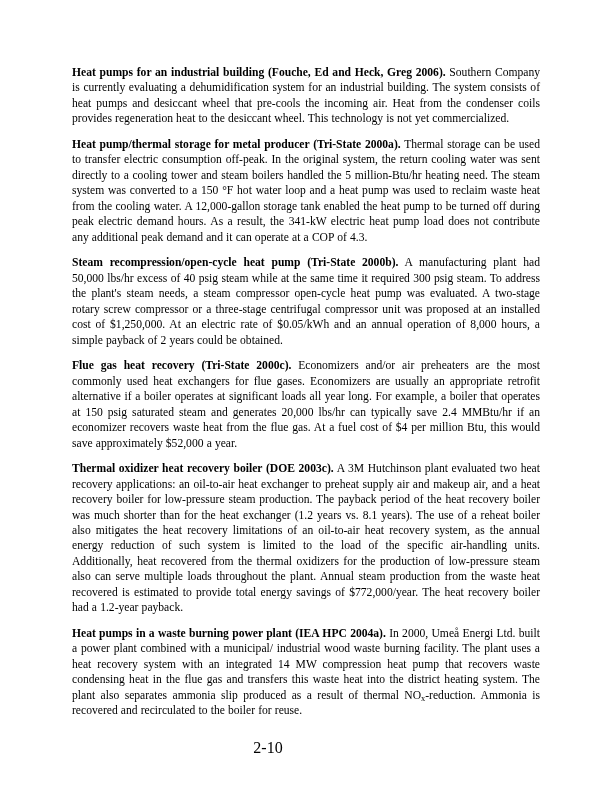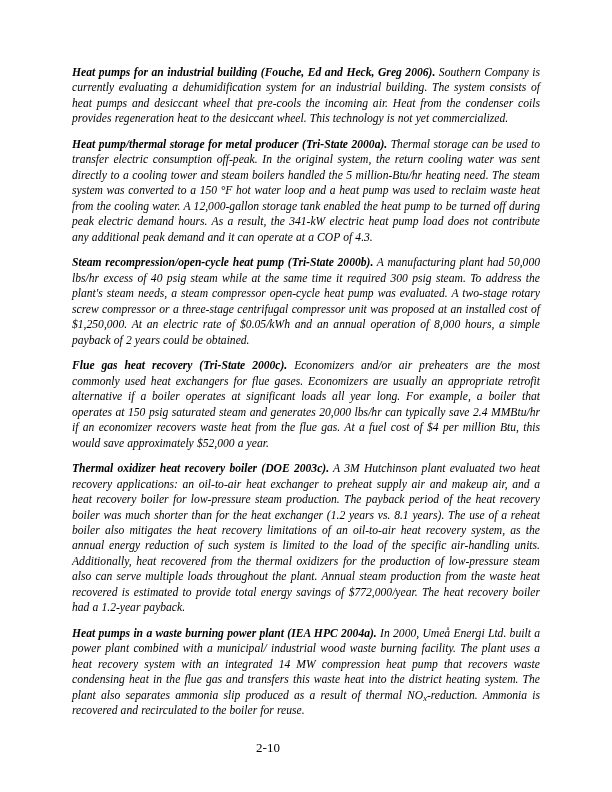--- a/index.html
+++ b/index.html
@@ -21,21 +21,20 @@
     top: 0;
     width: 612px;
     height: 792px;
     background: #ffffff;
   }
   #content {
     position: absolute;
     left: 72px;
     top: 65px;
     width: 468px;
-    font-style: italic;
   }
   .para {
     font-size: 11.6px;
     line-height: 15.45px;
     text-align: justify;
     text-justify: inter-word;
     margin: 0 0 10.2px 0;
     hyphens: none;
     word-spacing: 0.02em;
   }
@@ -64,21 +63,21 @@
     font-size: 8.6px;
     line-height: 12px;
     white-space: nowrap;
   }
   .footer-page {
     position: absolute;
     left: 0;
     top: 0;
     width: 468px;
     text-align: center;
-    font-size: 13px;
+    font-size: 16px;
     line-height: 12px;
     transform: translateX(-38px);
   }
 </style>
 </head>
 <body>
 
 <div id="page">
 
   <div id="content">

